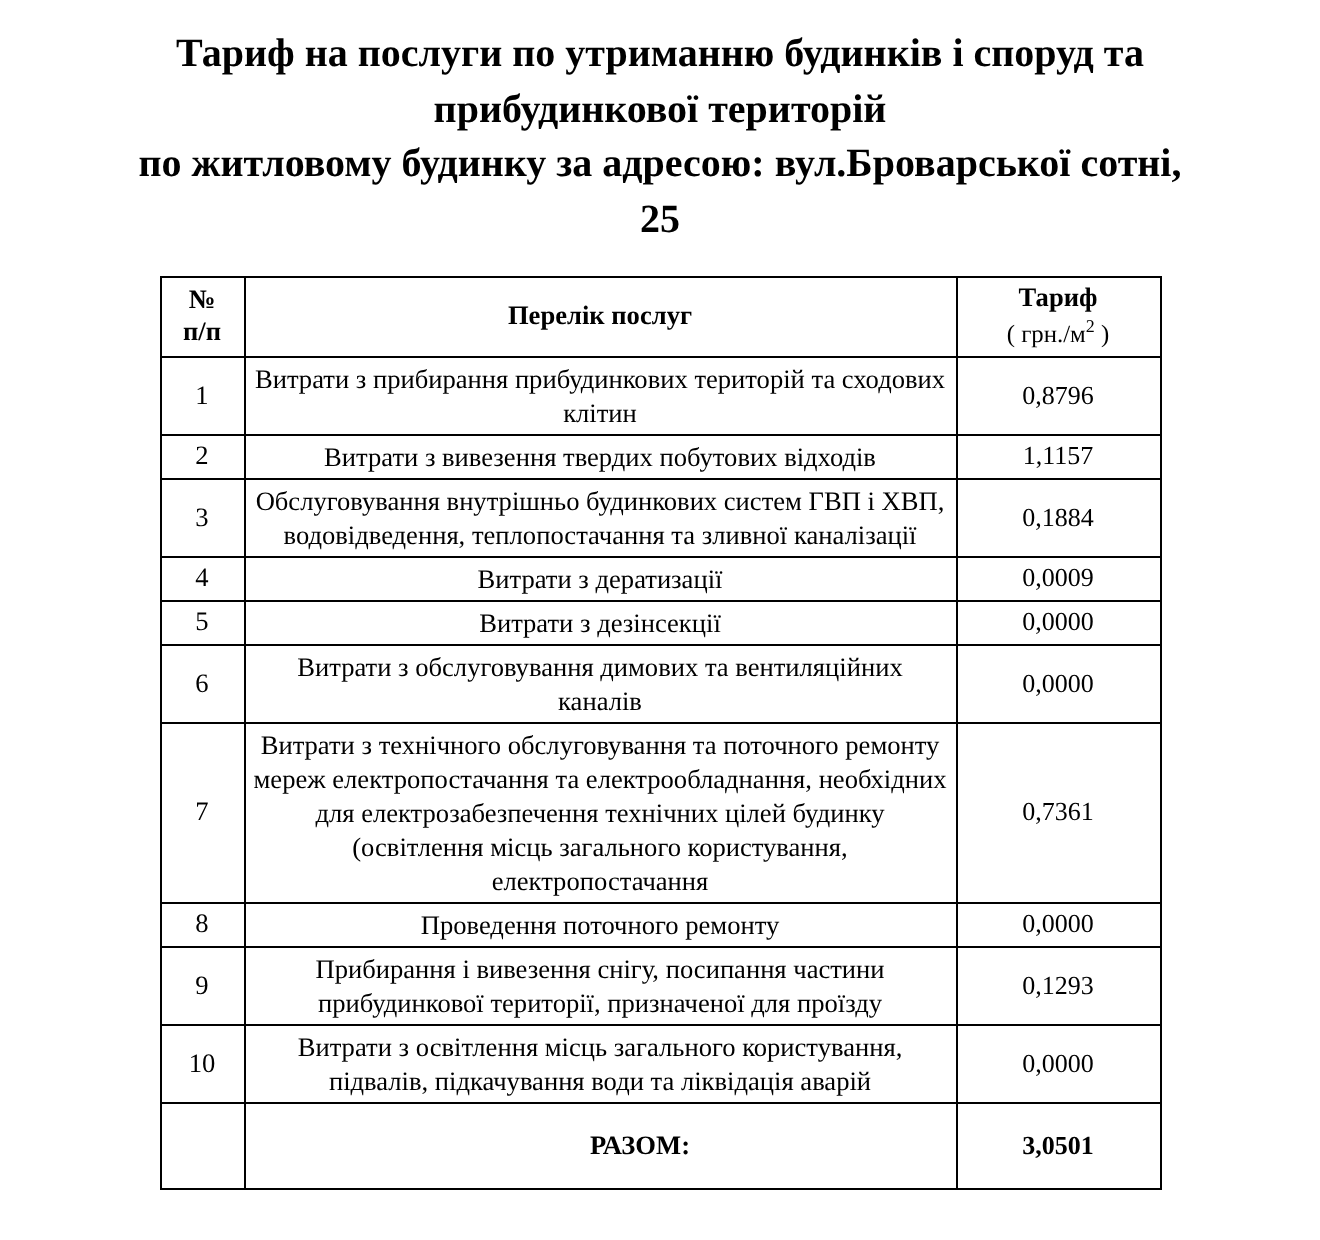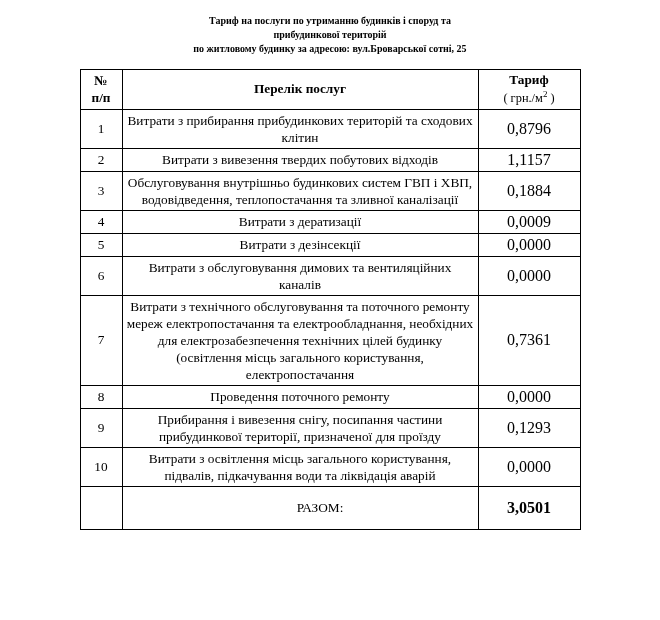--- a/index.html
+++ b/index.html
@@ -16,21 +16,21 @@
   }
   .page {
     position: relative;
     width: 660px;
     height: 620px;
     box-sizing: border-box;
     padding: 14px 0 0 0;
   }
   .title-block {
     text-align: center;
-    font-size: 10px;
+    font-size: 20px;
     font-weight: bold;
     line-height: 1.38;
     padding: 0 60px;
   }
   .title-line {
     display: block;
   }
   .title-line.sub {
     font-weight: bold;
   }
@@ -72,25 +72,25 @@
     text-align: center;
     font-size: 13.3px;
   }
   td.desc {
     text-align: center;
     line-height: 1.28;
     padding: 2px 5px 3px 7px;
   }
   td.tar {
     text-align: center;
-    font-size: 16px;
+    font-size: 13px;
   }
   tr.total td.desc,
   tr.grand td.desc {
-    font-weight: normal;
+    font-weight: bold;
     padding-left: 44px;
   }
   tr.total td,
   tr.grand td {
     font-weight: bold;
   }
   tr.total td {
     height: 38px;
   }
   tr.grand td {

